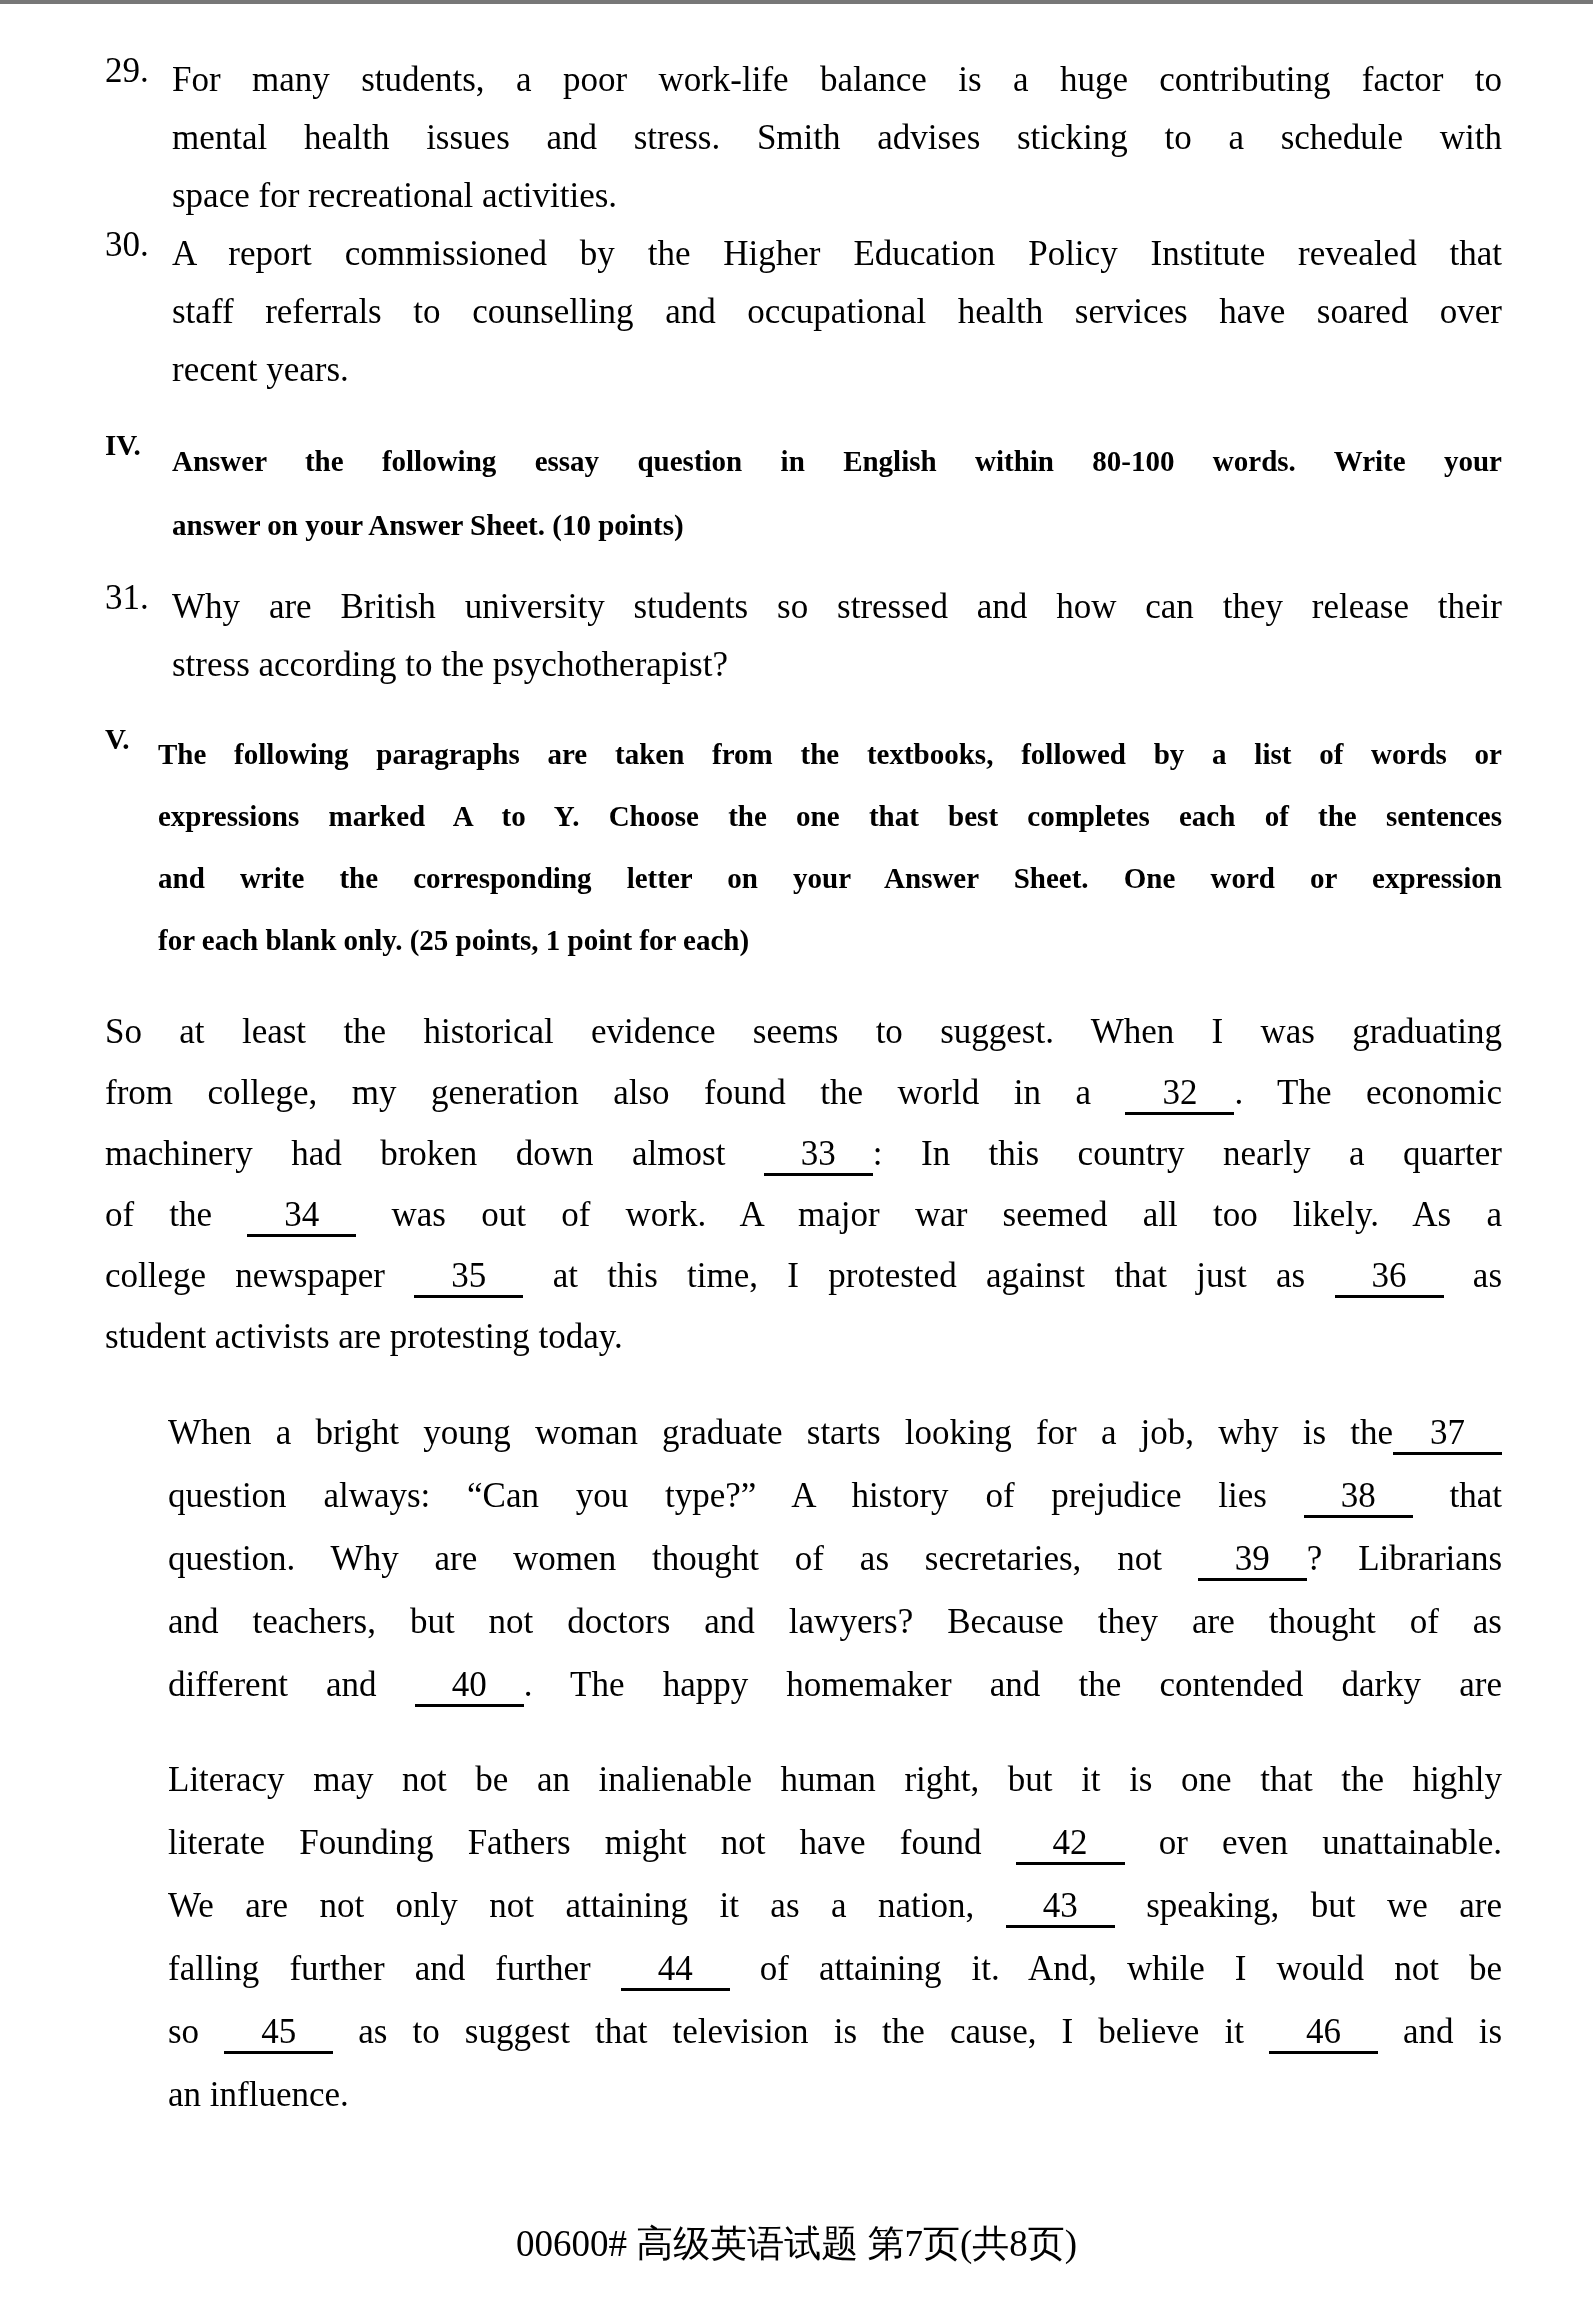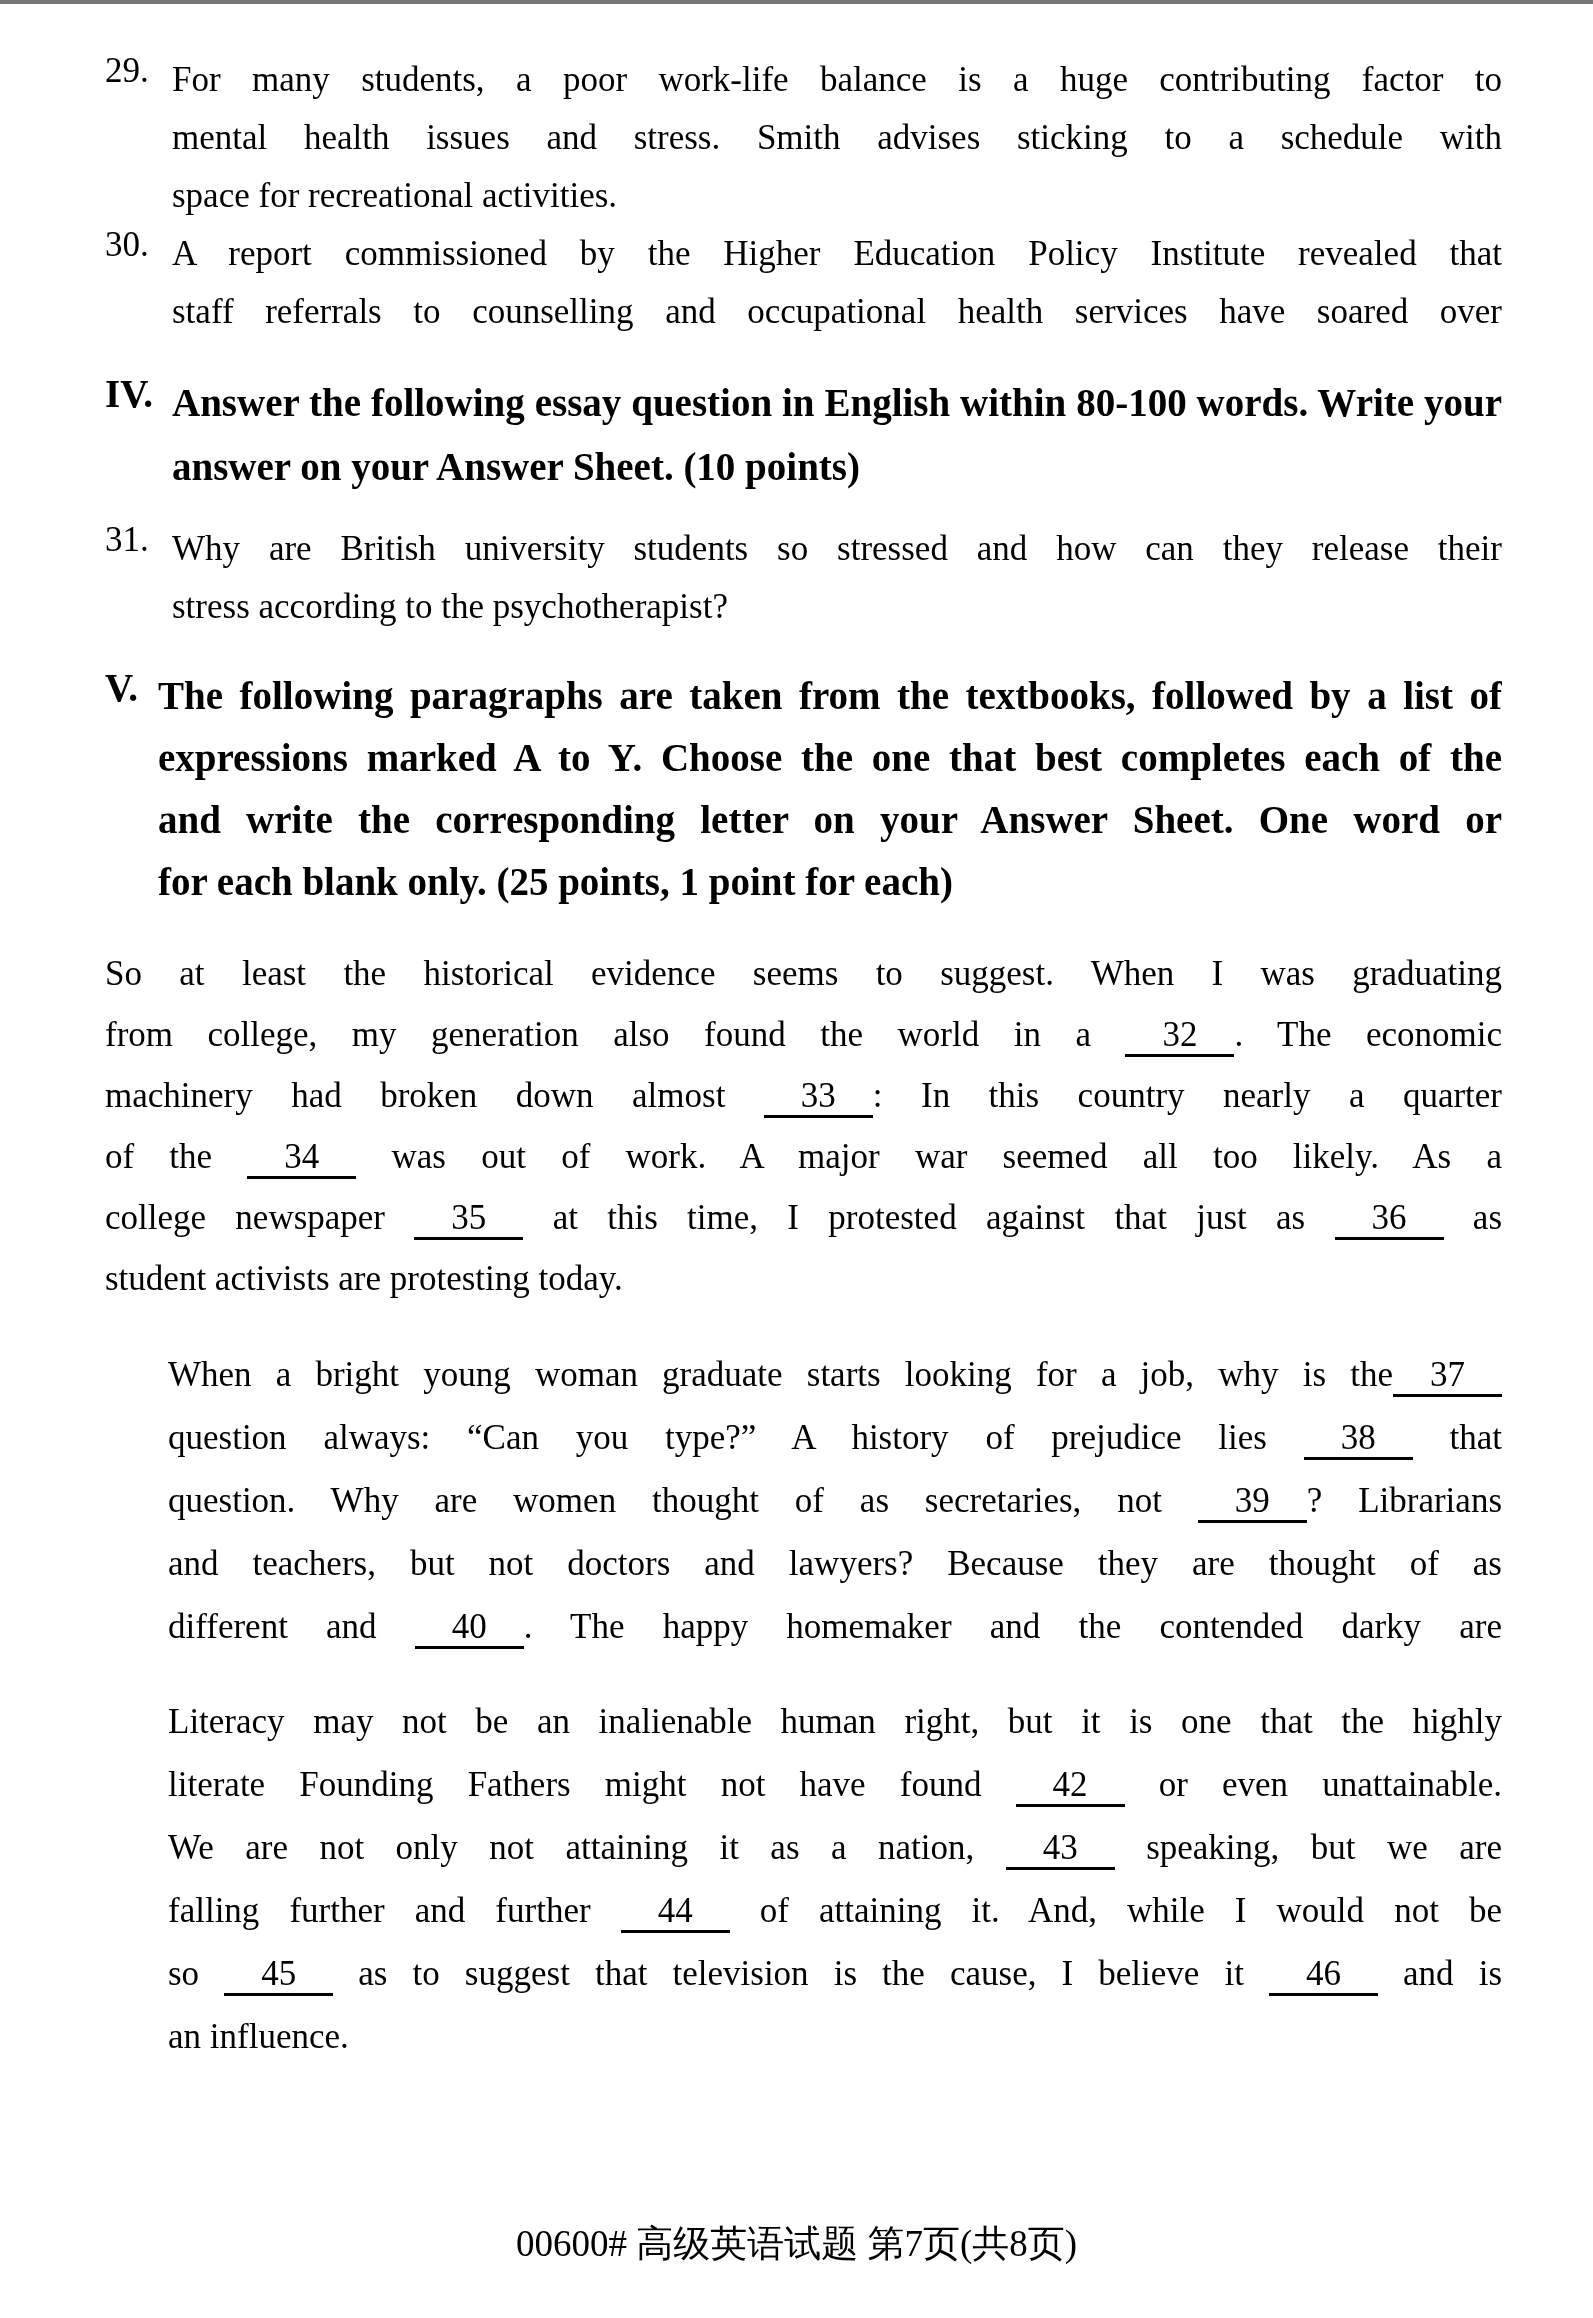--- a/index.html
+++ b/index.html
@@ -28,21 +28,21 @@
   .line { overflow: hidden; font-family: Liberation Serif, serif; }
   .kind-item .line    { height: 58px; line-height: 58px; }
   .kind-section .line { height: 64px; line-height: 64px; }
   .b-section-5 .line  { height: 62px; line-height: 62px; }
   .kind-para .line    { height: 61px; line-height: 61px; }
   .b-passage-2 .line,
   .b-passage-3 .line  { height: 63px; line-height: 63px; }
 
   .just { text-align: justify; text-align-last: justify; }
 
-  .kind-section { font-weight: bold; font-size: 39px; }
+  .kind-section { font-weight: bold; font-size: 29px; }
 
   .b-item-30   { margin-top: 0; }
   .b-section-4 { margin-top: 30px; }
   .b-item-31   { margin-top: 21px; }
   .b-section-5 { margin-top: 29px; }
   .b-passage-1 { margin-top: 30px; flex-direction: column; }
   .b-passage-2 { margin-top: 34px; }
   .b-passage-3 { margin-top: 32px; }
 
   .blank {
@@ -76,20 +76,21 @@
           <div class="line just">For many students, a poor work-life balance is a huge contributing factor to</div>
           <div class="line just">mental health issues and stress. Smith advises sticking to a schedule with</div>
           <div class="line">space for recreational activities.</div>
         </div>
       </div>
       <div class="block kind-item b-item-30">
         <div class="label">30.</div>
         <div class="body">
           <div class="line just">A report commissioned by the Higher Education Policy Institute revealed that</div>
           <div class="line just">staff referrals to counselling and occupational health services have soared over</div>
+          <div class="line">recent years.</div>
         </div>
       </div>
       <div class="block kind-section b-section-4">
         <div class="label">IV.</div>
         <div class="body">
           <div class="line just">Answer the following essay question in English within 80-100 words. Write your</div>
           <div class="line">answer on your Answer Sheet. (10 points)</div>
         </div>
       </div>
       <div class="block kind-item b-item-31">

